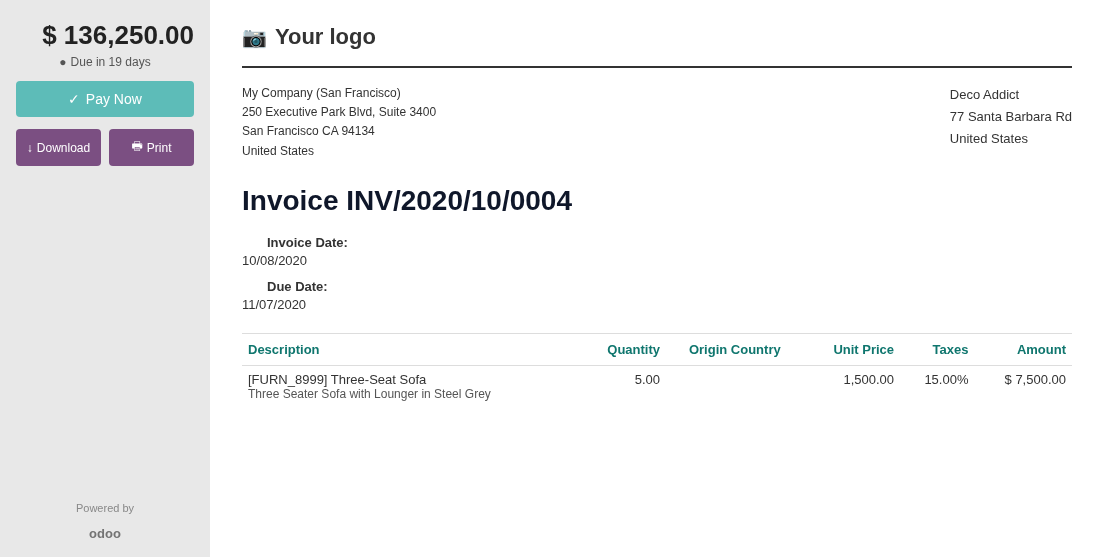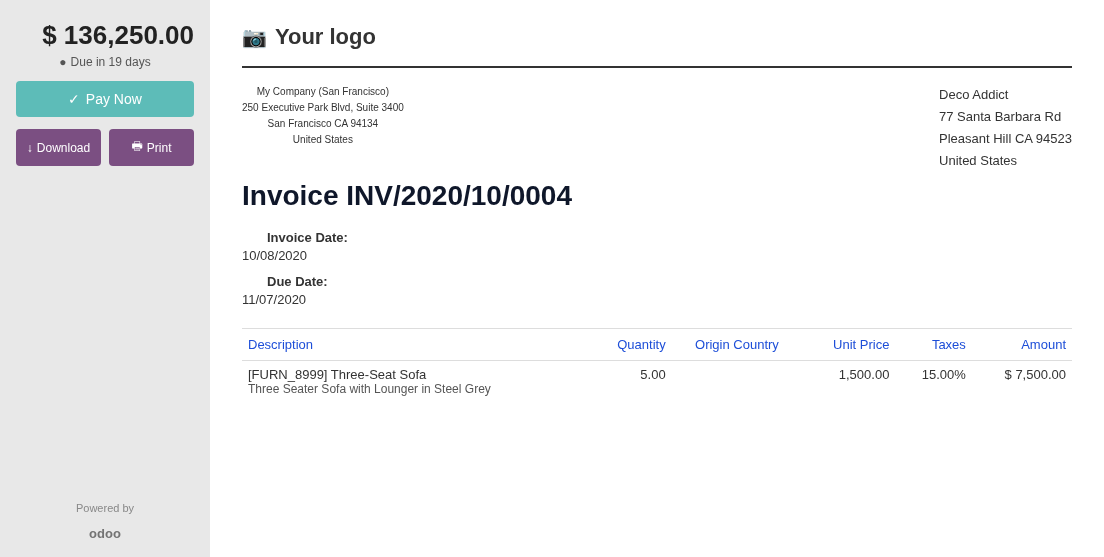--- a/index.html
+++ b/index.html
@@ -126,25 +126,24 @@
       font-weight: bold;
       color: #333;
     }
 
     .camera-icon {
       color: #555;
       font-size: 20px;
     }
 
     .company-address {
-      font-size: 10px;
+      font-size: 12px;
       color: #333;
       line-height: 1.6;
       margin-bottom: 16px;
-      text-align: center;
     }
 
     .billing-section {
       display: flex;
       justify-content: center;
     }
 
     .billing-address {
       font-size: 13px;
       color: #333;
@@ -186,22 +185,22 @@
       font-size: 13px;
     }
 
     .invoice-table thead tr {
       border-top: 1px solid #ddd;
       border-bottom: 1px solid #ddd;
     }
 
     .invoice-table th {
       padding: 8px 6px;
-      color: #1d4ed8;
-      font-weight: normal;
+      color: #0f766e;
+      font-weight: bold;
       text-align: left;
     }
 
     .invoice-table th.right,
     .invoice-table td.right {
       text-align: right;
     }
 
     .invoice-table th.center,
     .invoice-table td.center {
@@ -267,21 +266,20 @@
       <div>My Company (San Francisco)</div>
       <div>250 Executive Park Blvd, Suite 3400</div>
       <div>San Francisco CA 94134</div>
       <div>United States</div>
     </div>
 
     <div class="billing-section">
       <div class="billing-address">
         <div>Deco Addict</div>
         <div>77 Santa Barbara Rd</div>
-        <div>Pleasant Hill CA 94523</div>
         <div>United States</div>
       </div>
     </div>
   </div>
 
   <div class="invoice-title">Invoice INV/2020/10/0004</div>
 
   <div class="invoice-meta">
     <div class="meta-row">
       <span class="meta-label">Invoice Date:</span><br>

